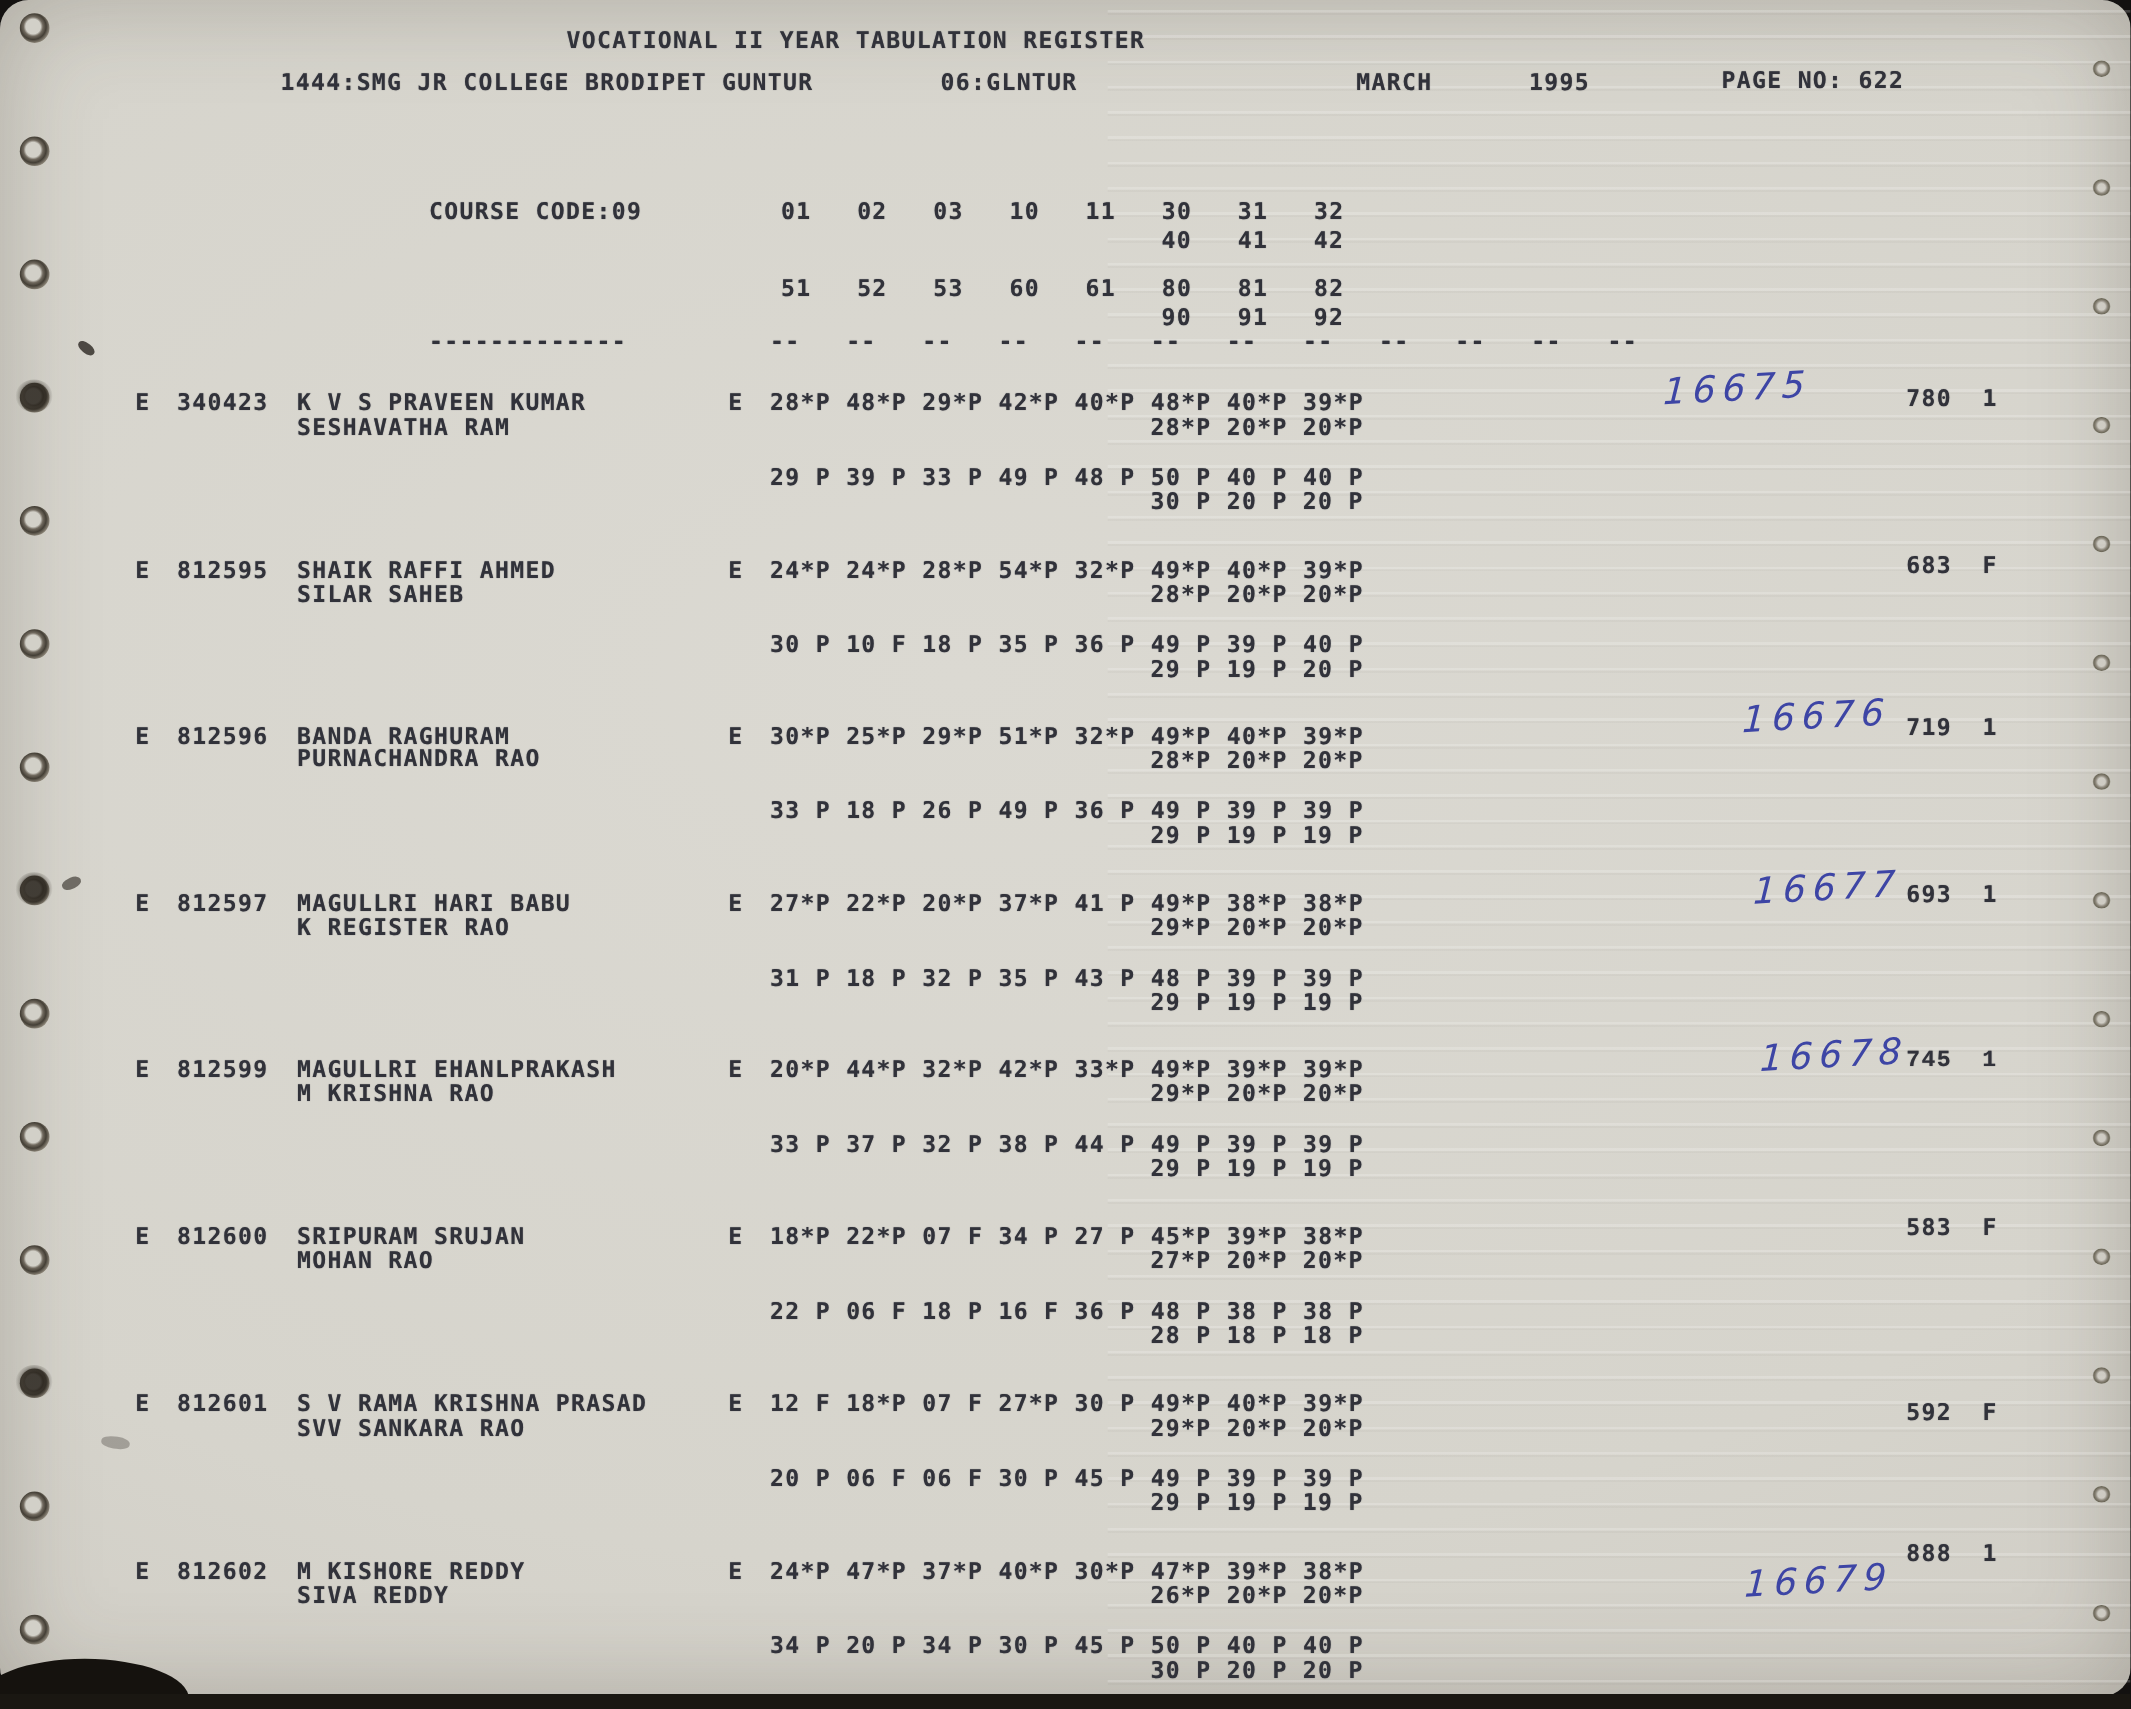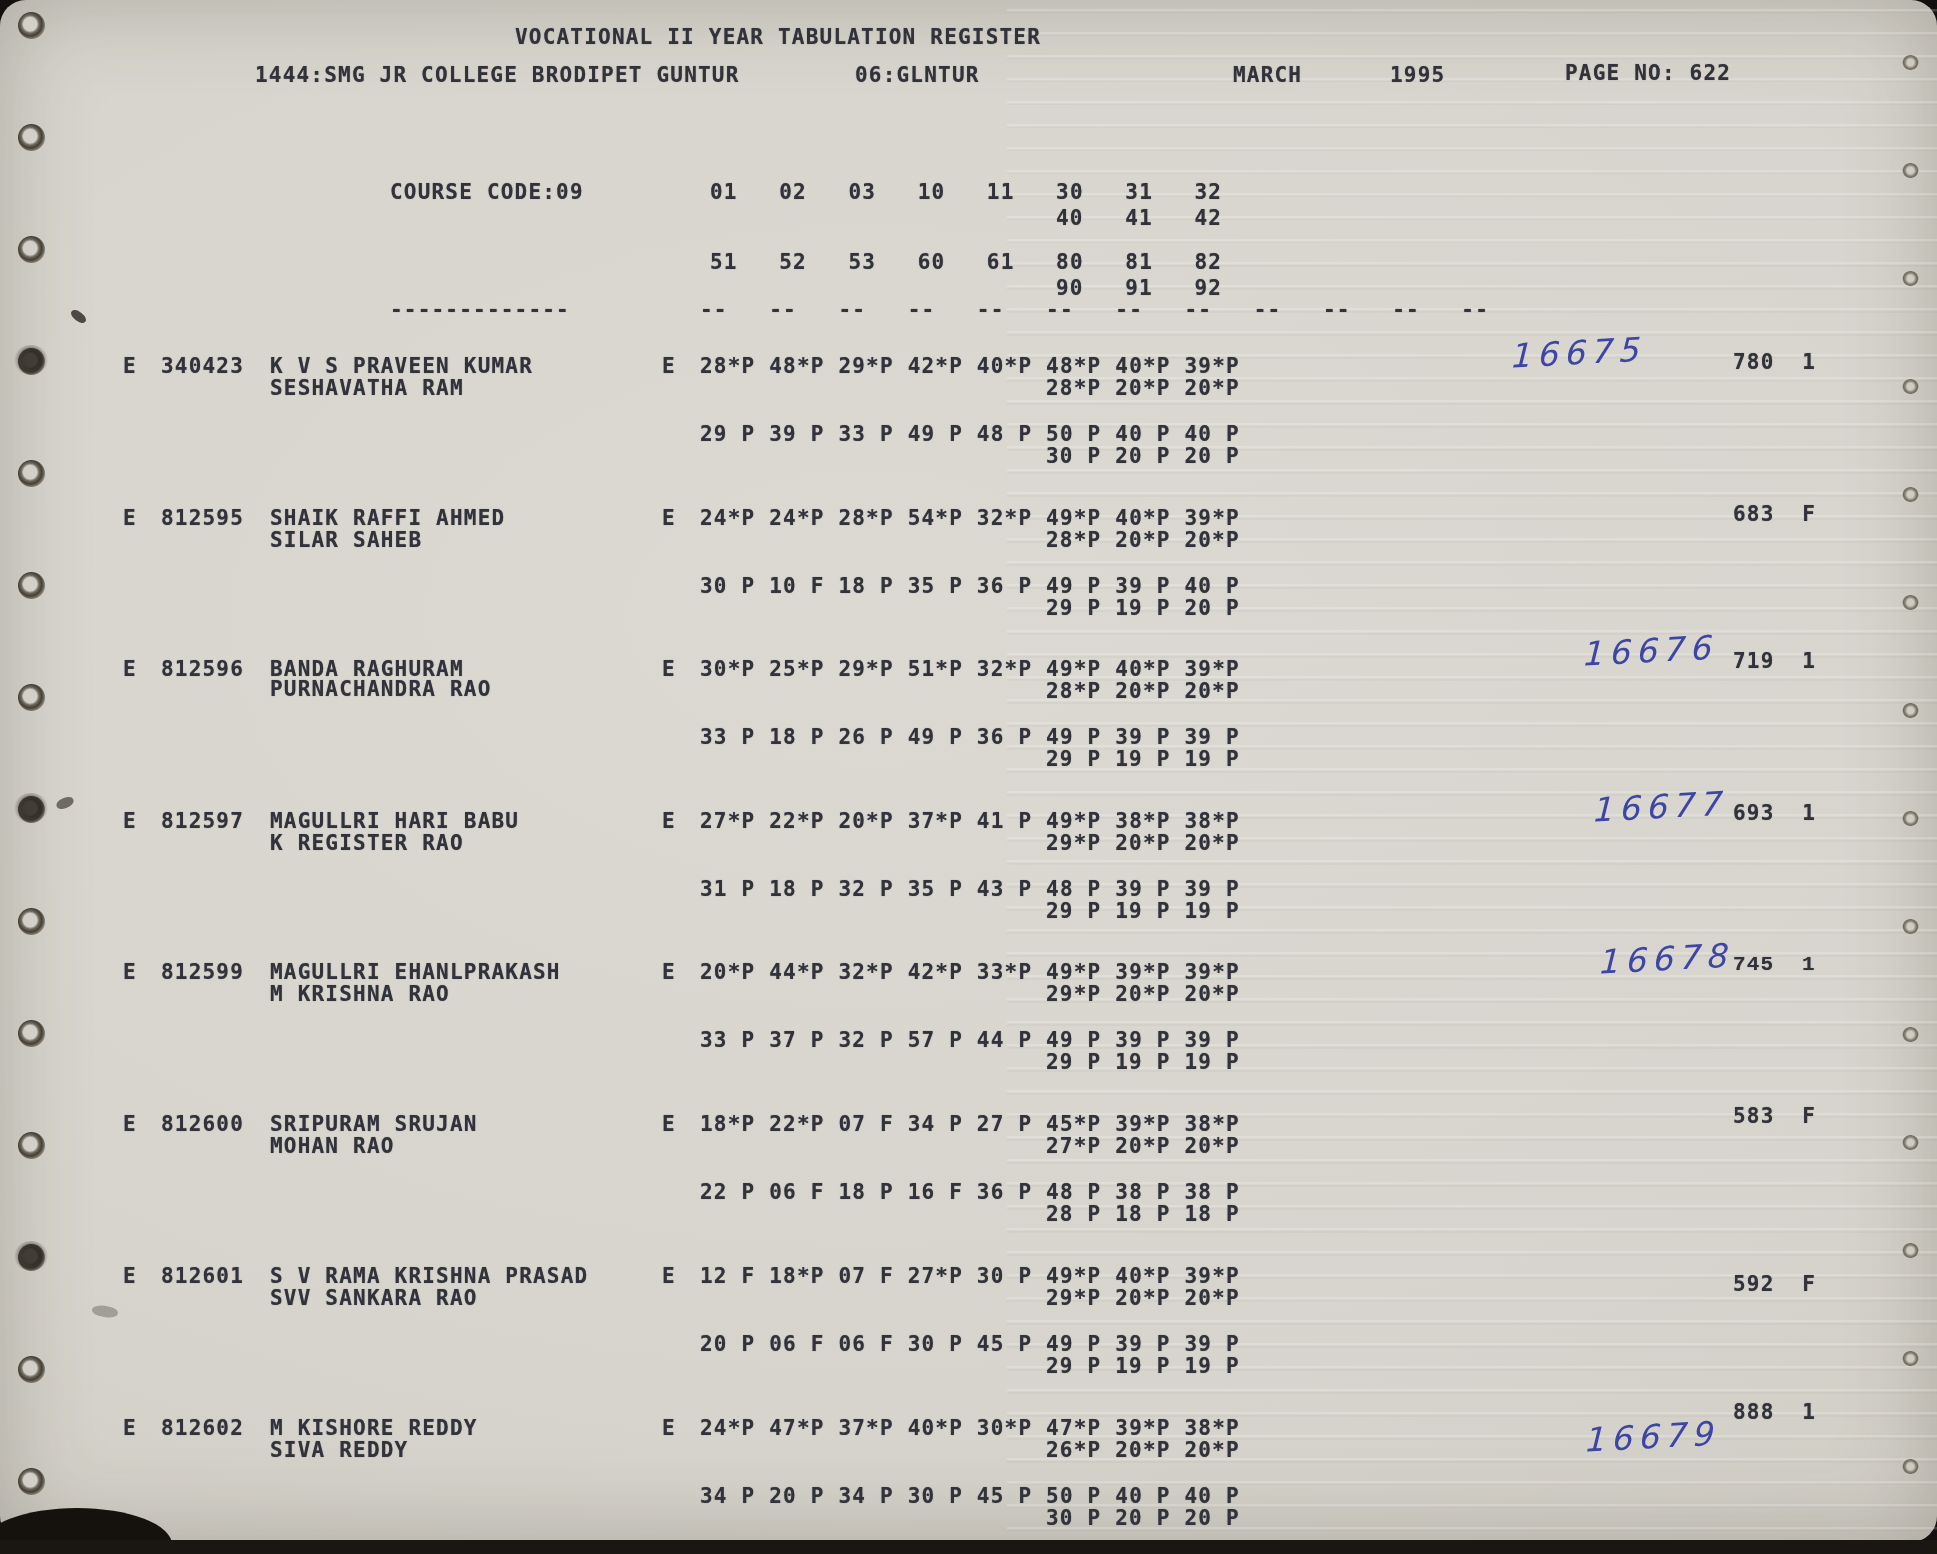--- a/index.html
+++ b/index.html
@@ -106,21 +106,21 @@
     <span class="mono" style="left: 1733px; top: -8px;">693  1</span>
   </div>
         <div class="record" style="top: 962px;">
     <span class="mono" style="left:123px;top:0">E</span>
     <span class="mono" style="left:161px;top:0">812599</span>
     <span class="mono" style="left:270px;top:0">MAGULLRI EHANLPRAKASH</span>
     <span class="mono" style="left:270px;top:22px">M KRISHNA RAO</span>
     <span class="mono" style="left:662px;top:0">E</span>
     <span class="mono" style="left:700px;top:0">20*P 44*P 32*P 42*P 33*P 49*P 39*P 39*P</span>
     <span class="mono" style="left:1046px;top:22px">29*P 20*P 20*P</span>
-    <span class="mono" style="left:700px;top:68px">33 P 37 P 32 P 57 P 44 P 49 P 39 P 39 P</span>
+    <span class="mono" style="left:700px;top:68px">33 P 37 P 32 P 38 P 44 P 49 P 39 P 39 P</span>
     <span class="mono" style="left:1046px;top:90px">29 P 19 P 19 P</span>
     <span class="hand" style="left: 1600px; top: -20px;">16678</span>
     <span class="mono" style="left: 1733px; top: -8px; font-family: Liberation Mono, monospace;">745  1</span>
   </div>
         <div class="record" style="top: 1114px;">
     <span class="mono" style="left:123px;top:0">E</span>
     <span class="mono" style="left:161px;top:0">812600</span>
     <span class="mono" style="left:270px;top:0">SRIPURAM SRUJAN</span>
     <span class="mono" style="left:270px;top:22px">MOHAN RAO</span>
     <span class="mono" style="left:662px;top:0">E</span>

